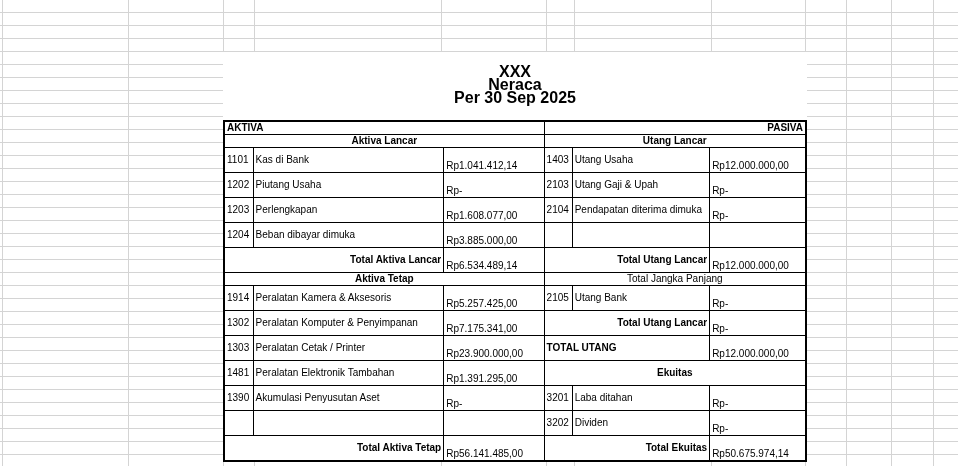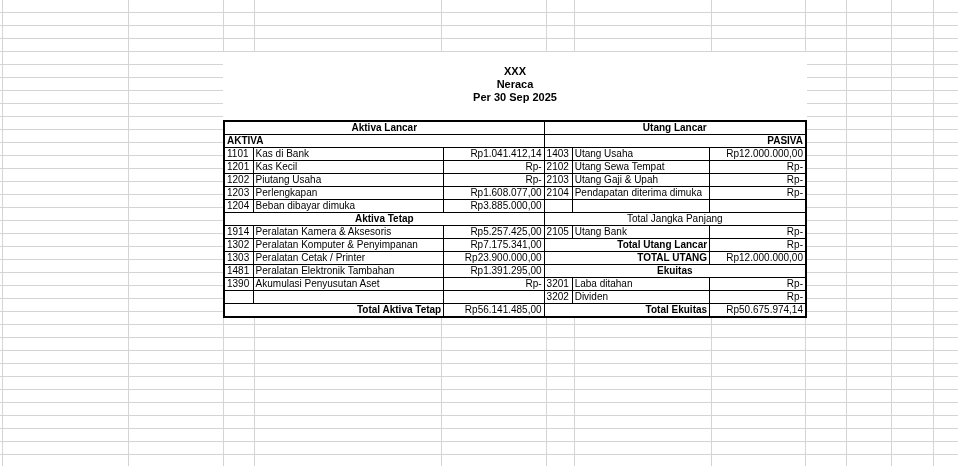--- a/index.html
+++ b/index.html
@@ -27,41 +27,41 @@
     background-repeat:no-repeat,no-repeat,no-repeat,no-repeat,no-repeat,no-repeat,no-repeat,no-repeat,no-repeat,no-repeat,no-repeat,no-repeat,repeat;
     background-size:1px 100%,1px 100%,1px 100%,1px 100%,1px 100%,1px 100%,1px 100%,1px 100%,1px 100%,1px 100%,1px 100%,1px 100%,auto;
     background-position:2px 0,128px 0,223px 0,254px 0,441px 0,546px 0,574px 0,711px 0,805px 0,846px 0,891px 0,933px 0,0 0;
   }
   
   #title-mask{
     position:absolute;left:223px;top:52px;width:584px;height:68px;background:#fff;z-index:1;
   }
   #titles{
     position:absolute;left:223px;top:65px;width:584px;z-index:2;text-align:center;
-    font-size:11px;font-weight:bold;
+    font-size:16px;font-weight:bold;
   }
   #titles .tline{height:13px;line-height:13px;}
   table.balance{
     position:absolute;left:223px;top:120px;z-index:2;width:584px;
     border-collapse:collapse;table-layout:fixed;background:#fff;
     font-size:10px;line-height:12px;border:2px solid #000;
   }
   table.balance td{
     border:1px solid #000;height:12px;padding:0 2px;
     white-space:nowrap;overflow:hidden;vertical-align:middle;
   }
   td.code{text-align:left;padding:0 3px;}
   td.lbl{text-align:left;}
   td.banner-l{font-weight:bold;text-align:left;}
   td.banner-r{font-weight:bold;text-align:right;}
   td.section{text-align:center;}
   td.section.bold{font-weight:bold;}
   td.total-label{text-align:right;font-weight:bold;}
-  td.grand-label{text-align:right;font-weight:bold;}
-  .vwrap{display:flex;justify-content:flex-end;align-items:center;}
+  td.grand-label{text-align:left;font-weight:bold;}
+  .vwrap{display:flex;justify-content:flex-start;align-items:center;margin-top:12px;}
   .vwrap .cur{text-align:left;}
   .vwrap .amt{text-align:right;}
 </style>
 </head>
 <body>
 
 <div id="grid"></div>
 <div id="title-mask"></div>
 
 <div id="titles">
@@ -74,64 +74,46 @@
   <colgroup>
     <col style="width:29px">
       <col style="width:190px">
       <col style="width:100px">
     <col style="width:28px">
       <col style="width:137px">
       <col style="width:96px">
   </colgroup>
   <tbody id="tbody">
       <tr>
+        <td class="banner-l" colspan="3">AKTIVA</td>
+        <td class="banner-r" colspan="3">PASIVA</td>
+      </tr>
+      <tr>
         <td class="section bold" colspan="3">Aktiva Lancar</td>
         <td class="section bold" colspan="3">Utang Lancar</td>
       </tr>
       <tr>
-        <td class="banner-l" colspan="3">AKTIVA</td>
-        <td class="banner-r" colspan="3">PASIVA</td>
-      </tr>
-      <tr>
         <td class="code">1101</td>
         <td class="lbl">Kas di Bank</td>
         <td class="val">
           <div class="vwrap">
             <span class="cur">Rp</span>
             <span class="amt">1.041.412,14</span>
           </div>
         </td>
         <td class="code">1403</td>
         <td class="lbl">Utang Usaha</td>
         <td class="val">
           <div class="vwrap">
             <span class="cur">Rp</span>
             <span class="amt">12.000.000,00</span>
           </div>
         </td>
       </tr>
       <tr>
-        <td class="code">1201</td>
-        <td class="lbl">Kas Kecil</td>
-        <td class="val">
-          <div class="vwrap">
-            <span class="cur">Rp</span>
-            <span class="amt">-</span>
-          </div>
-        </td>
-        <td class="code">2102</td>
-        <td class="lbl">Utang Sewa Tempat</td>
-        <td class="val">
-          <div class="vwrap">
-            <span class="cur">Rp</span>
-            <span class="amt">-</span>
-          </div>
-        </td>
-      </tr>
-      <tr>
         <td class="code">1202</td>
         <td class="lbl">Piutang Usaha</td>
         <td class="val">
           <div class="vwrap">
             <span class="cur">Rp</span>
             <span class="amt">-</span>
           </div>
         </td>
         <td class="code">2103</td>
         <td class="lbl">Utang Gaji &amp; Upah</td>
@@ -167,20 +149,36 @@
           <div class="vwrap">
             <span class="cur">Rp</span>
             <span class="amt">3.885.000,00</span>
           </div>
         </td>
         <td></td>
         <td></td>
         <td></td>
       </tr>
       <tr>
+        <td class="total-label" colspan="2">Total Aktiva Lancar</td>
+        <td class="val">
+          <div class="vwrap">
+            <span class="cur">Rp</span>
+            <span class="amt">6.534.489,14</span>
+          </div>
+        </td>
+        <td class="total-label" colspan="2">Total Utang Lancar</td>
+        <td class="val">
+          <div class="vwrap">
+            <span class="cur">Rp</span>
+            <span class="amt">12.000.000,00</span>
+          </div>
+        </td>
+      </tr>
+      <tr>
         <td class="section bold" colspan="3">Aktiva Tetap</td>
         <td class="section" colspan="3">Total Jangka Panjang</td>
       </tr>
       <tr>
         <td class="code">1914</td>
         <td class="lbl">Peralatan Kamera &amp; Aksesoris</td>
         <td class="val">
           <div class="vwrap">
             <span class="cur">Rp</span>
             <span class="amt">5.257.425,00</span>

